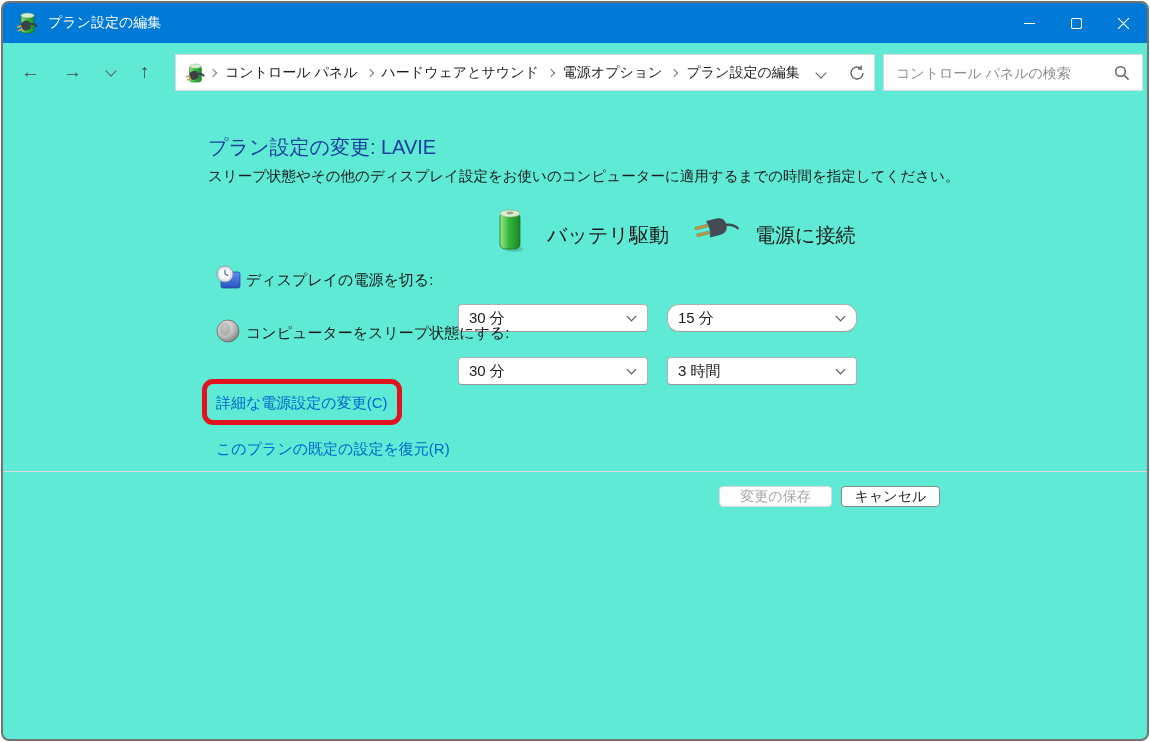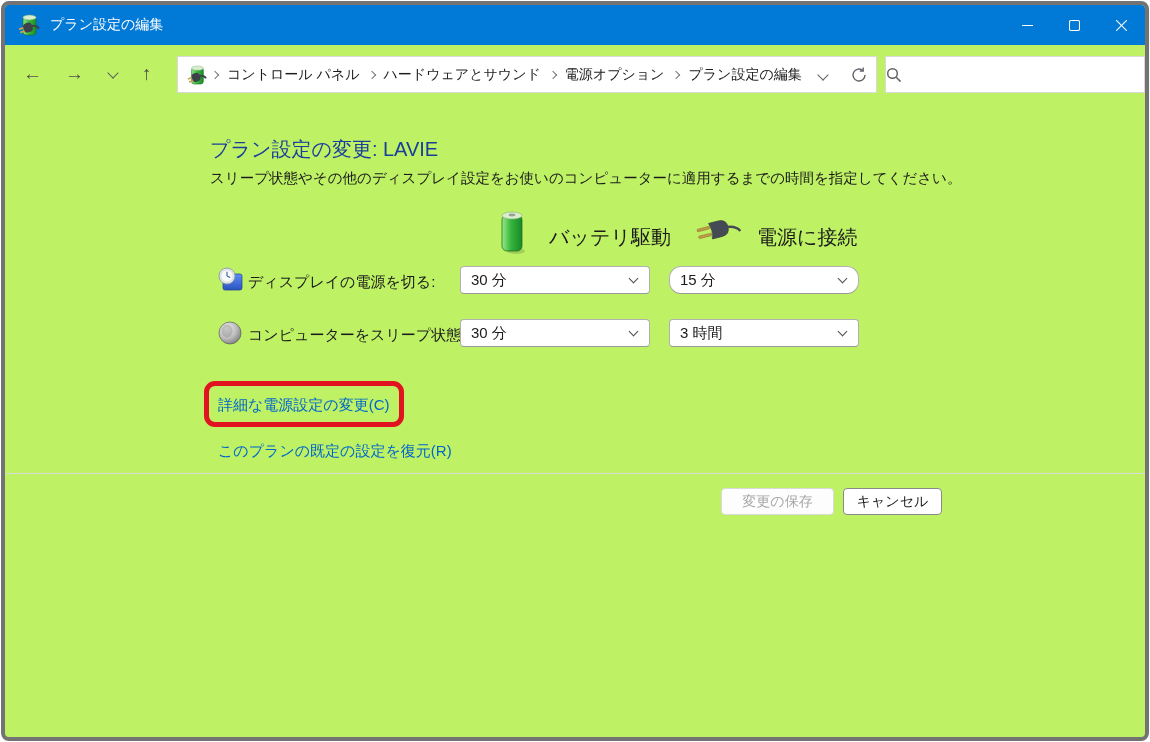--- a/index.html
+++ b/index.html
@@ -1,20 +1,20 @@
 <!DOCTYPE html>
 <html><head>
 <meta charset="utf-8">
 <style>
   * { margin:0; padding:0; box-sizing:border-box; }
   html,body { background:#fff; }
   body { font-family:"Liberation Sans","DejaVu Sans",sans-serif; color:#1b1b1b; }
   .window {
     position:relative; width:1148px; height:740px; margin:1px;
-    border:4px solid #737373; border-radius:8px; overflow:hidden; background:#bef264;
+    border:2px solid #737373; border-radius:8px; overflow:hidden; background:#5eead4;
   }
   
   .titlebar {
     position:absolute; top:0; left:0; right:0; height:40px;
     background:#0179d7; display:flex; align-items:center; color:#fff;
   }
   .titlebar .app-icon { margin-left:13px; width:22px; height:24px; }
   .titlebar .title { margin-left:10px; font-size:14px; }
   .caption-buttons { position:absolute; right:0; top:0; height:40px; display:flex; }
   .caption-btn { width:47px; height:40px; display:flex; align-items:center; justify-content:center; cursor:default; }
@@ -50,31 +50,31 @@
   
   .heading { position:absolute; left:205px; top:131px; font-size:20px; color:#1a3e9c; }
   .description { position:absolute; left:205px; top:164px; font-size:14.5px; }
   .col-head { position:absolute; font-size:20px;margin-left:8px; }
   .row-label { position:absolute; font-size:15px; }
   .row-icon { position:absolute; width:26px; height:26px; }
   .combo {
     position:absolute; height:28px; width:190px;
     border:1px solid #b0b0b0; border-bottom-color:#9a9a9a; border-radius:4px;
     background:#fff; display:flex; align-items:center; font-size:15px;
-    padding-left:10px; cursor:default;
+    padding-left:10px; cursor:default;margin-top:40px;
   }
   .combo .chev { margin-left:auto; margin-right:12px; margin-top:-3px; width:7px; height:7px; border-color:#4d4d4d; }
   .link { position:absolute; font-size:15px; color:#0066cc; text-decoration:none; cursor:pointer; }
   .annotation {
     position:absolute; left:199px; top:376px; width:200px; height:46px;
     border:5px solid #e0131e; border-radius:11px; pointer-events:none;
   }
   .divider { position:absolute; left:0; right:0; top:468px; height:1px; background:#d9d9d9; }
   .btn {
-    position:absolute; top:483px; height:27px; border-radius:4px;
+    position:absolute; top:483px; height:21px; border-radius:4px;
     font-size:14px; font-family:inherit; display:flex; align-items:center; justify-content:center;
   }
   .btn.save { left:716px; width:113px; background:#fdfdfd; border:1px solid #d9d9d9; color:#a6a6a6; }
   .btn.cancel { left:838px; width:99px; background:#ffffff; border:1px solid #898989; color:#1b1b1b; cursor:pointer; }
 </style>
 </head>
 <body>
 
 <div class="window">
 
@@ -150,20 +150,21 @@
       <div class="addr-refresh">
         <svg width="18" height="18" viewBox="0 0 18 18">
           <path d="M15 9 a6 6 0 1 1 -2.1-4.55" fill="none" stroke="#5f6368" stroke-width="1.4"></path>
           <polyline points="13.2,1.6 13.2,5 9.8,5" fill="none" stroke="#5f6368" stroke-width="1.4"></polyline>
         </svg>
       </div>
     </div>
   </div>
 
   <div class="searchbox">
+    <input type="text" placeholder="コントロール パネルの検索" style="">
     <svg class="mag" width="16" height="16" viewBox="0 0 16 16">
       <circle cx="6.5" cy="6.5" r="4.8" fill="none" stroke="#5f6368" stroke-width="1.5"></circle>
       <line x1="10.2" y1="10.2" x2="14.6" y2="14.6" stroke="#5f6368" stroke-width="1.5"></line>
     </svg>
   </div>
 
   <div class="heading">プラン設定の変更: LAVIE</div>
   <div class="description">スリープ状態やその他のディスプレイ設定をお使いのコンピューターに適用するまでの時間を指定してください。</div>
 
   <svg style="position:absolute; left:494px; top:203px;" width="28" height="48" viewBox="0 0 28 48">

